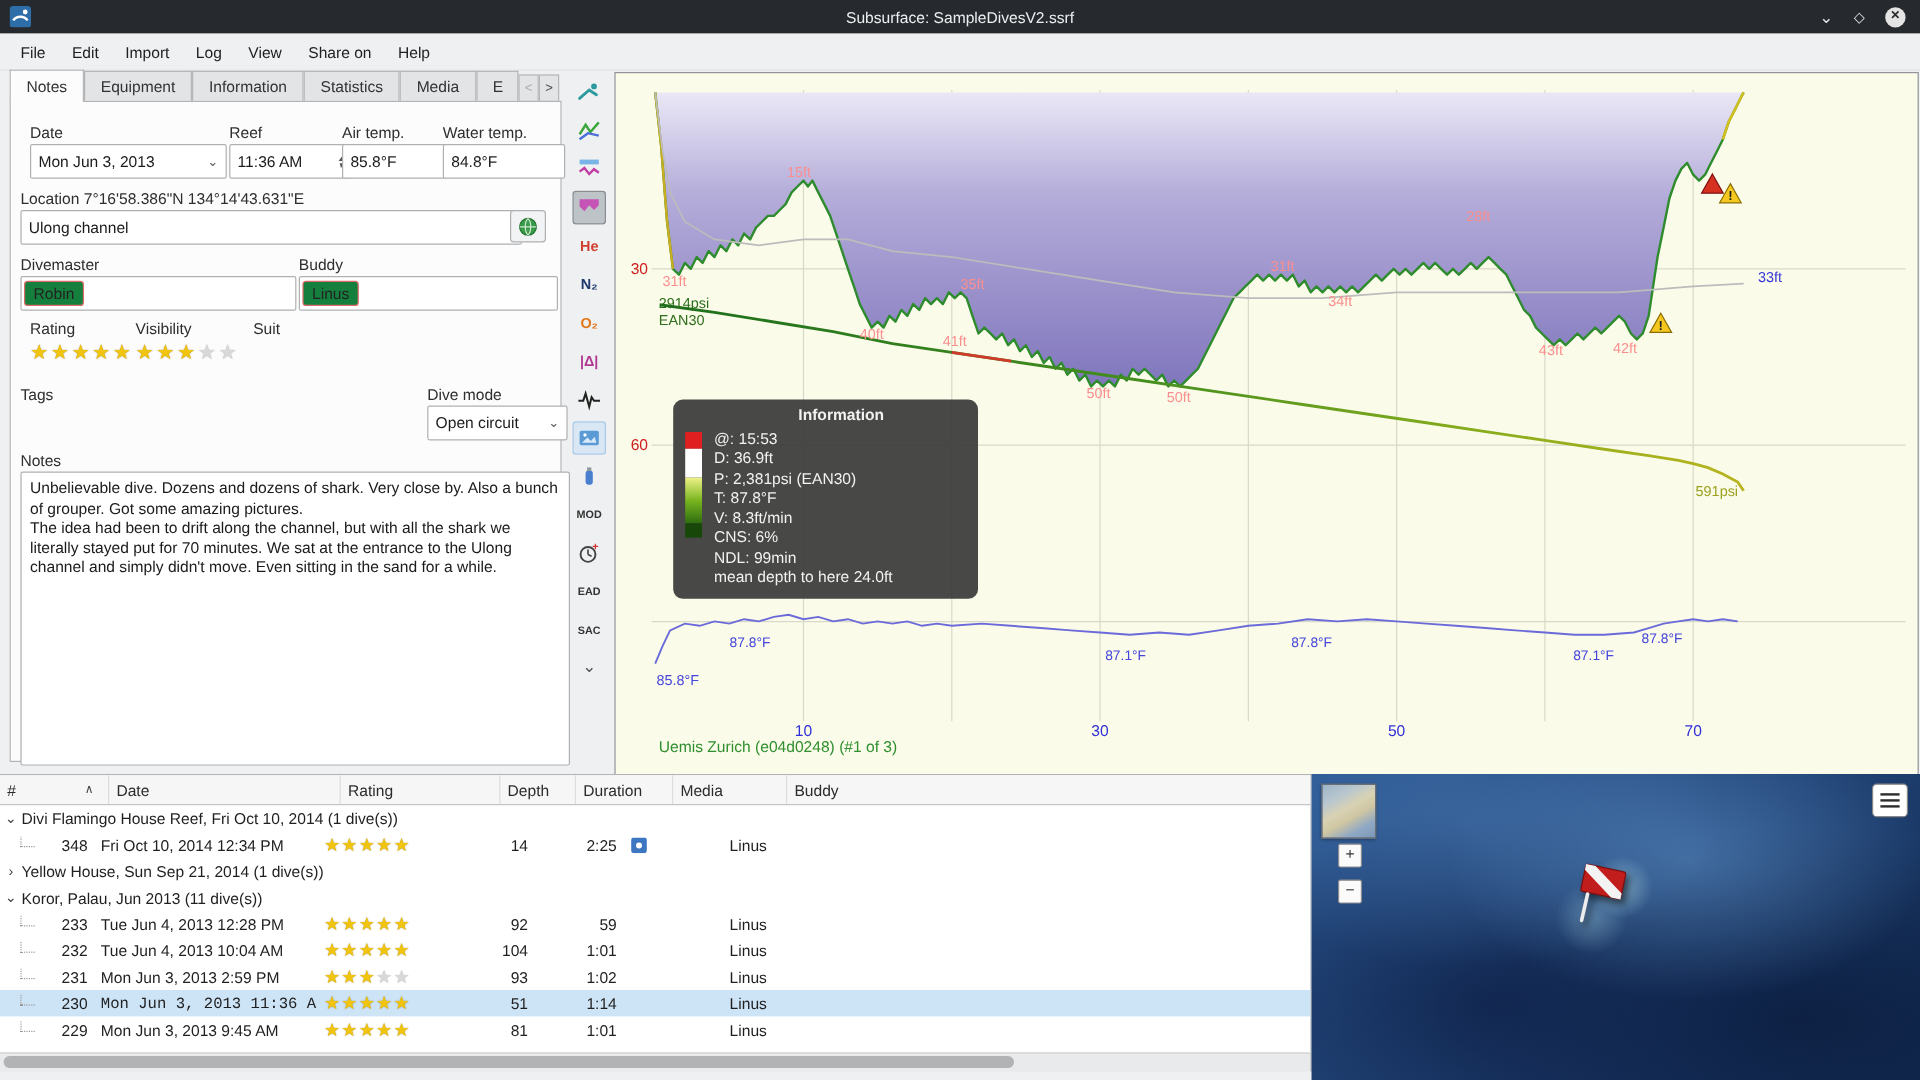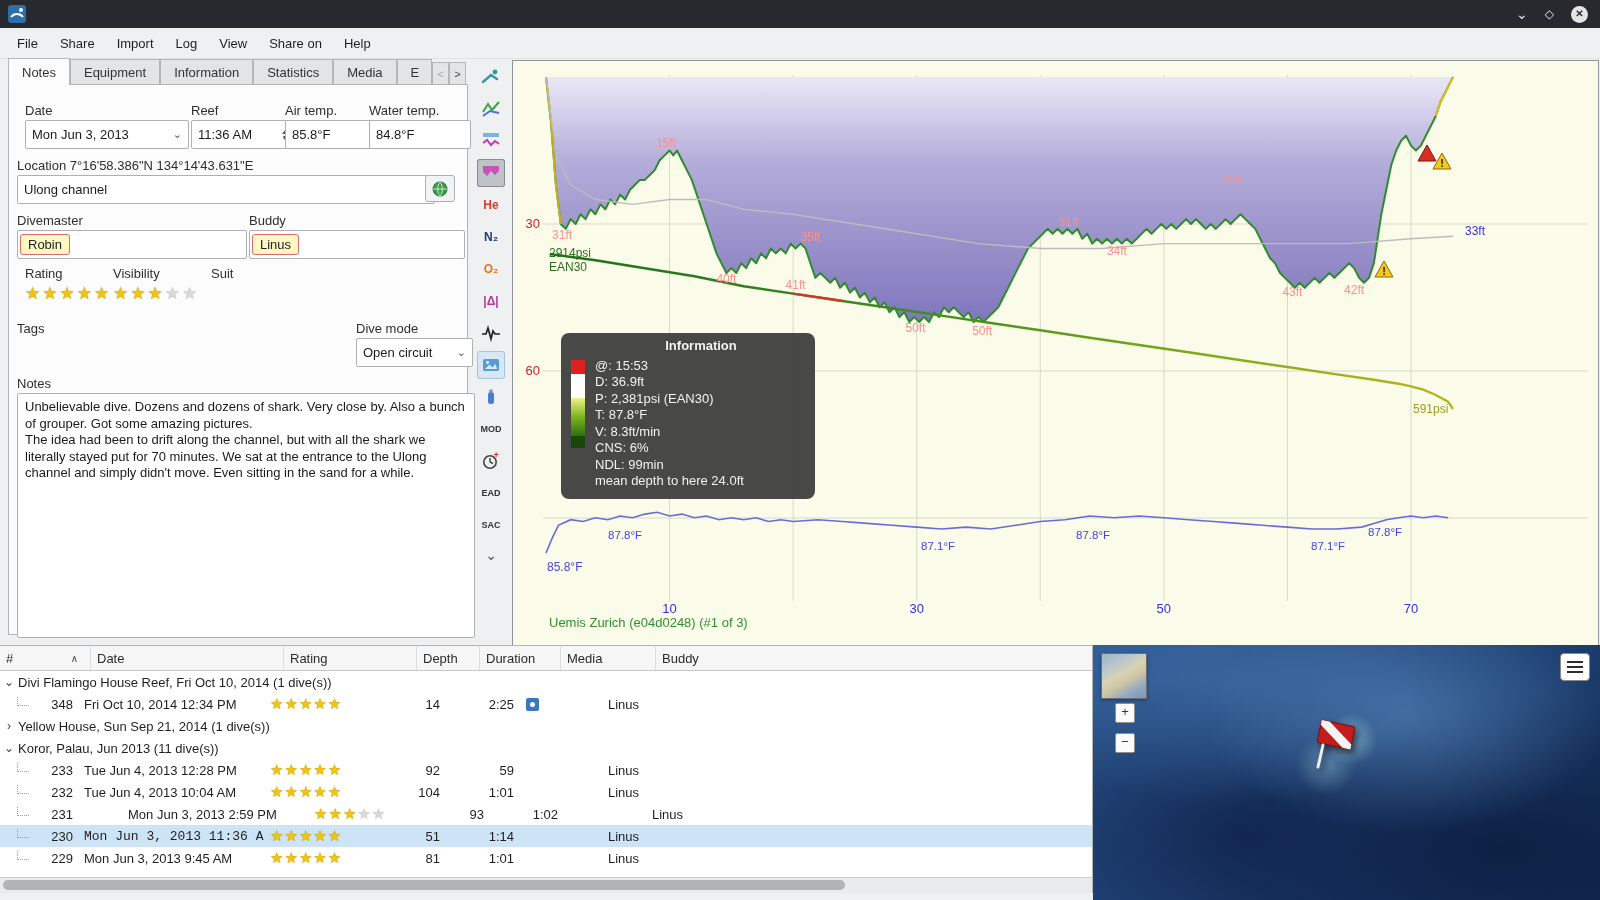--- a/index.html
+++ b/index.html
@@ -32,21 +32,21 @@
               display:flex;align-items:center;justify-content:center;color:#444}
   .tab-scroll.dis{color:#a8a8a8}
 
   .notes-panel{position:absolute;left:8px;top:84px;width:458px;height:549px;background:#fcfcfc;
                border:1px solid #b2b4b6;z-index:2}
   .fl{position:absolute;font-size:13px;color:#2e2e2e;white-space:nowrap}
   .field,.combo,.spin{position:absolute;background:#fff;border:1px solid #aeb0b2;border-radius:2px;
         font-size:13px;display:flex;align-items:center;padding:0 6px;height:27px;color:#1b1b1b}
   .combo .arrow{margin-left:auto;color:#555;font-size:11px}
   .spin .spin-btns{margin-left:auto;display:flex;flex-direction:column;line-height:6px;color:#555;font-size:8px}
-  .chip{background:#fef9c3;border:1px solid #dd6a6a;border-radius:3px;padding:2px 7px;font-size:13px;color:#222}
+  .chip{background:#15803d;border:1px solid #dd6a6a;border-radius:3px;padding:2px 7px;font-size:13px;color:#222}
   #lbl-date{left:16px;top:18px}   #f-date{left:16px;top:35px;width:150px}
   #lbl-time{left:182px;top:18px}  #f-time{left:182px;top:35px;width:88px}
   #lbl-air{left:276px;top:18px}   #f-air{left:276px;top:35px;width:74px}
   #lbl-water{left:360px;top:18px} #f-water{left:360px;top:35px;width:88px}
   #lbl-loc{left:8px;top:73px}     #f-loc{left:8px;top:90px;width:404px}
   .globe-btn{position:absolute;left:416px;top:90px;width:30px;height:27px;background:#f2f3f4;
              border:1px solid #aeb0b2;border-radius:3px;display:flex;align-items:center;justify-content:center}
   #lbl-dm{left:8px;top:128px}     #f-dm{left:8px;top:145px;width:224px;padding:0 2px}
   #lbl-buddy{left:240px;top:128px}#f-buddy{left:240px;top:145px;width:210px;padding:0 2px}
   #lbl-rating{left:16px;top:181px}#lbl-vis{left:104px;top:181px}#lbl-suit{left:202px;top:181px}
@@ -134,30 +134,31 @@
 <body>
 
 <div class="titlebar">
   <span class="app-icon">
     <svg viewBox="0 0 18 18">
         <rect x="0" y="0" width="18" height="18" rx="3" fill="#2d6da8"></rect>
     <path d="M3 12 C6 8 12 8 15 12" stroke="#fff" stroke-width="2" fill="none"></path>
     <circle cx="13" cy="5" r="2" fill="#fff"></circle>
       </svg>
   </span>
+  <span class="tb-title">Subsurface: SampleDivesV2.ssrf</span>
   <span class="win-controls">
     <span class="wc">⌄</span>
     <span class="wc max">◇</span>
     <span class="wc close">✕</span>
   </span>
 </div>
 
 <div class="menubar" id="menubar">
     <div class="menu-item">File</div>
-    <div class="menu-item">Share</div>
+    <div class="menu-item">Edit</div>
     <div class="menu-item">Import</div>
     <div class="menu-item">Log</div>
     <div class="menu-item">View</div>
     <div class="menu-item">Share on</div>
     <div class="menu-item">Help</div>
   </div>
 
 <div class="tabbar" id="tabbar">
     <div class="tab active">Notes</div>
     <div class="tab">Equipment</div>
@@ -452,21 +453,21 @@
         <div class="cell" style="width: 50px; justify-content: flex-end; padding-right: 6px;">104</div>
         <div class="cell" style="width: 68px; justify-content: flex-end; padding-right: 6px;">1:01</div>
         <div class="cell" style="width: 82px;"></div>
         <div class="cell" style="flex: 1 1 0%; padding-left: 6px;">Linus</div>
       </div>
       <div class="dr">
         <div class="cell" style="width: 78px;">
           <span class="tree"></span>
           <span class="num">231</span>
         </div>
-        <div class="cell" style="width: 180px; padding-left: 6px; margin-left: 44px;">Mon Jun 3, 2013 2:59 PM</div>
+        <div class="cell" style="width: 180px; padding-left: 6px;">Mon Jun 3, 2013 2:59 PM</div>
         <div class="cell" style="width: 120px; padding-left: 6px;">
           <span class="stars15"><span class="sf">★</span><span class="sf">★</span><span class="sf">★</span><span class="se">★</span><span class="se">★</span></span>
         </div>
         <div class="cell" style="width: 50px; justify-content: flex-end; padding-right: 6px;">93</div>
         <div class="cell" style="width: 68px; justify-content: flex-end; padding-right: 6px;">1:02</div>
         <div class="cell" style="width: 82px;"></div>
         <div class="cell" style="flex: 1 1 0%; padding-left: 6px;">Linus</div>
       </div>
       <div class="dr sel">
         <div class="cell" style="width: 78px;">

